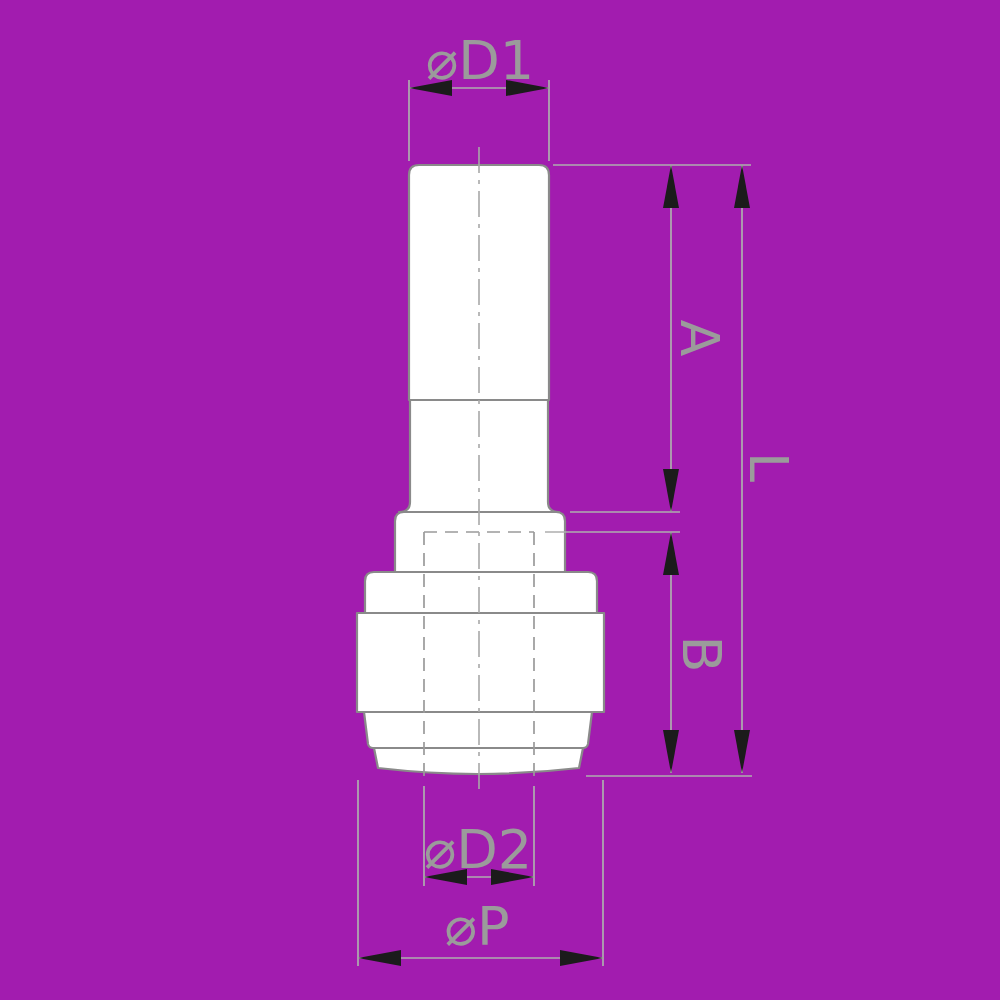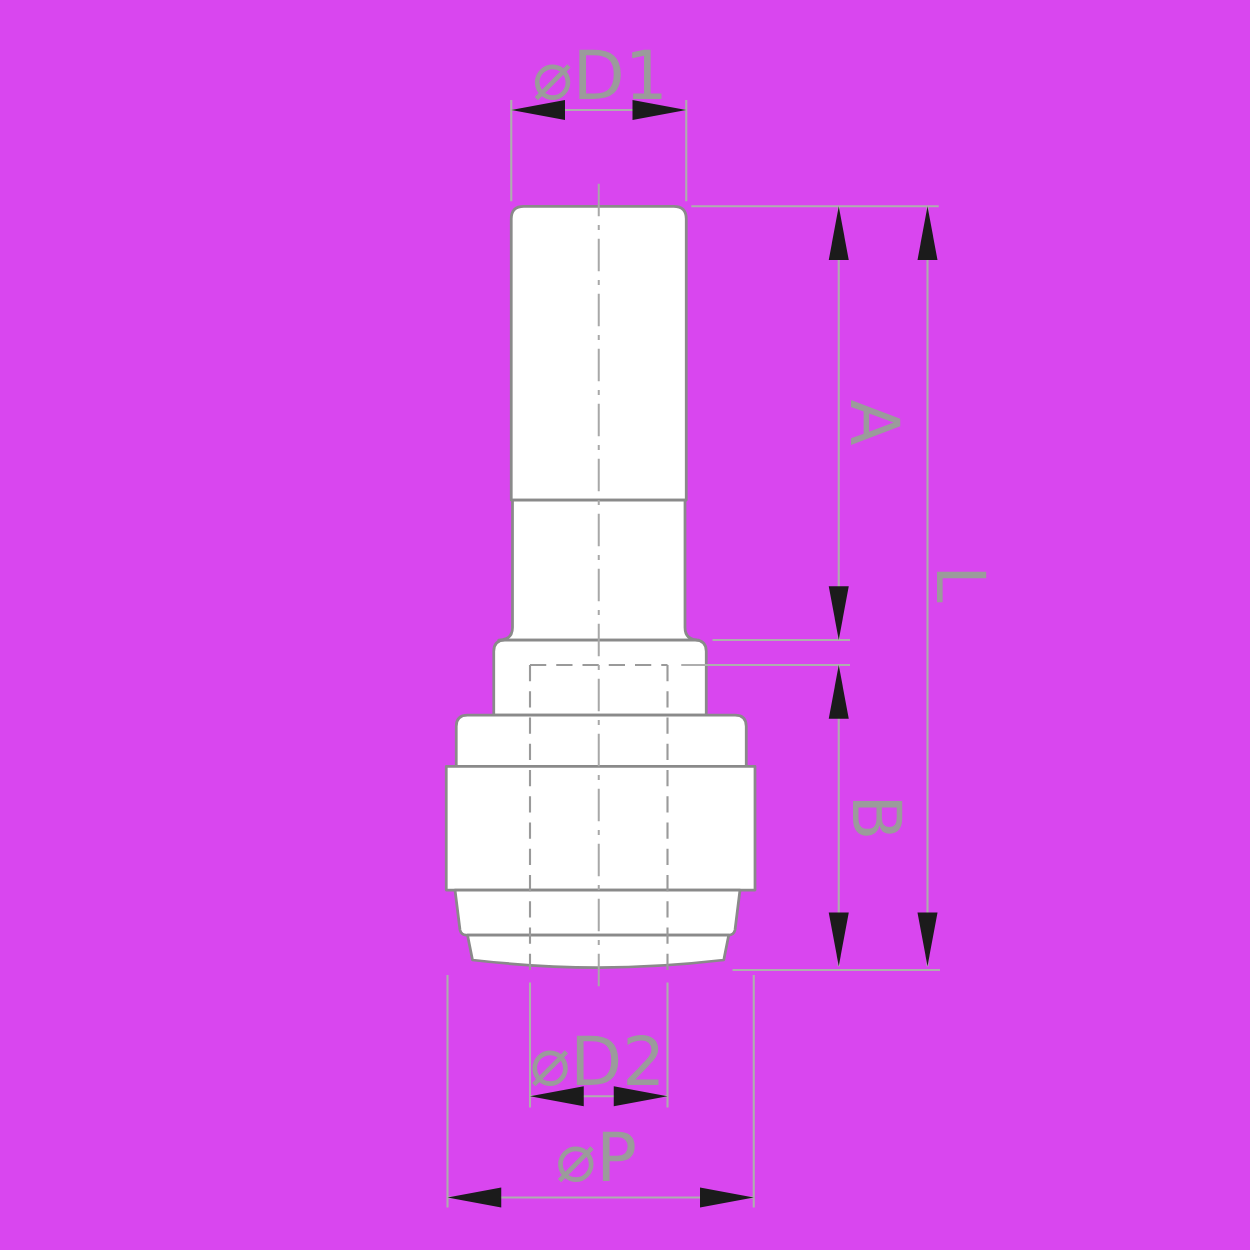--- a/index.html
+++ b/index.html
@@ -8,21 +8,21 @@
     background: #ffffff;
     width: 1000px;
     height: 1000px;
     overflow: hidden;
     font-family: "DejaVu Sans", sans-serif;
   }
   .stage {
     position: relative;
     width: 1000px;
     height: 1000px;
-    background: #d946ef;
+    background: #a21caf;
   }
   svg { display: block; }
 
   .outline {
     fill: #ffffff;
     stroke: #8a8a8a;
     stroke-width: 2.2;
     stroke-linejoin: round;
   }
   .hidden-line {

